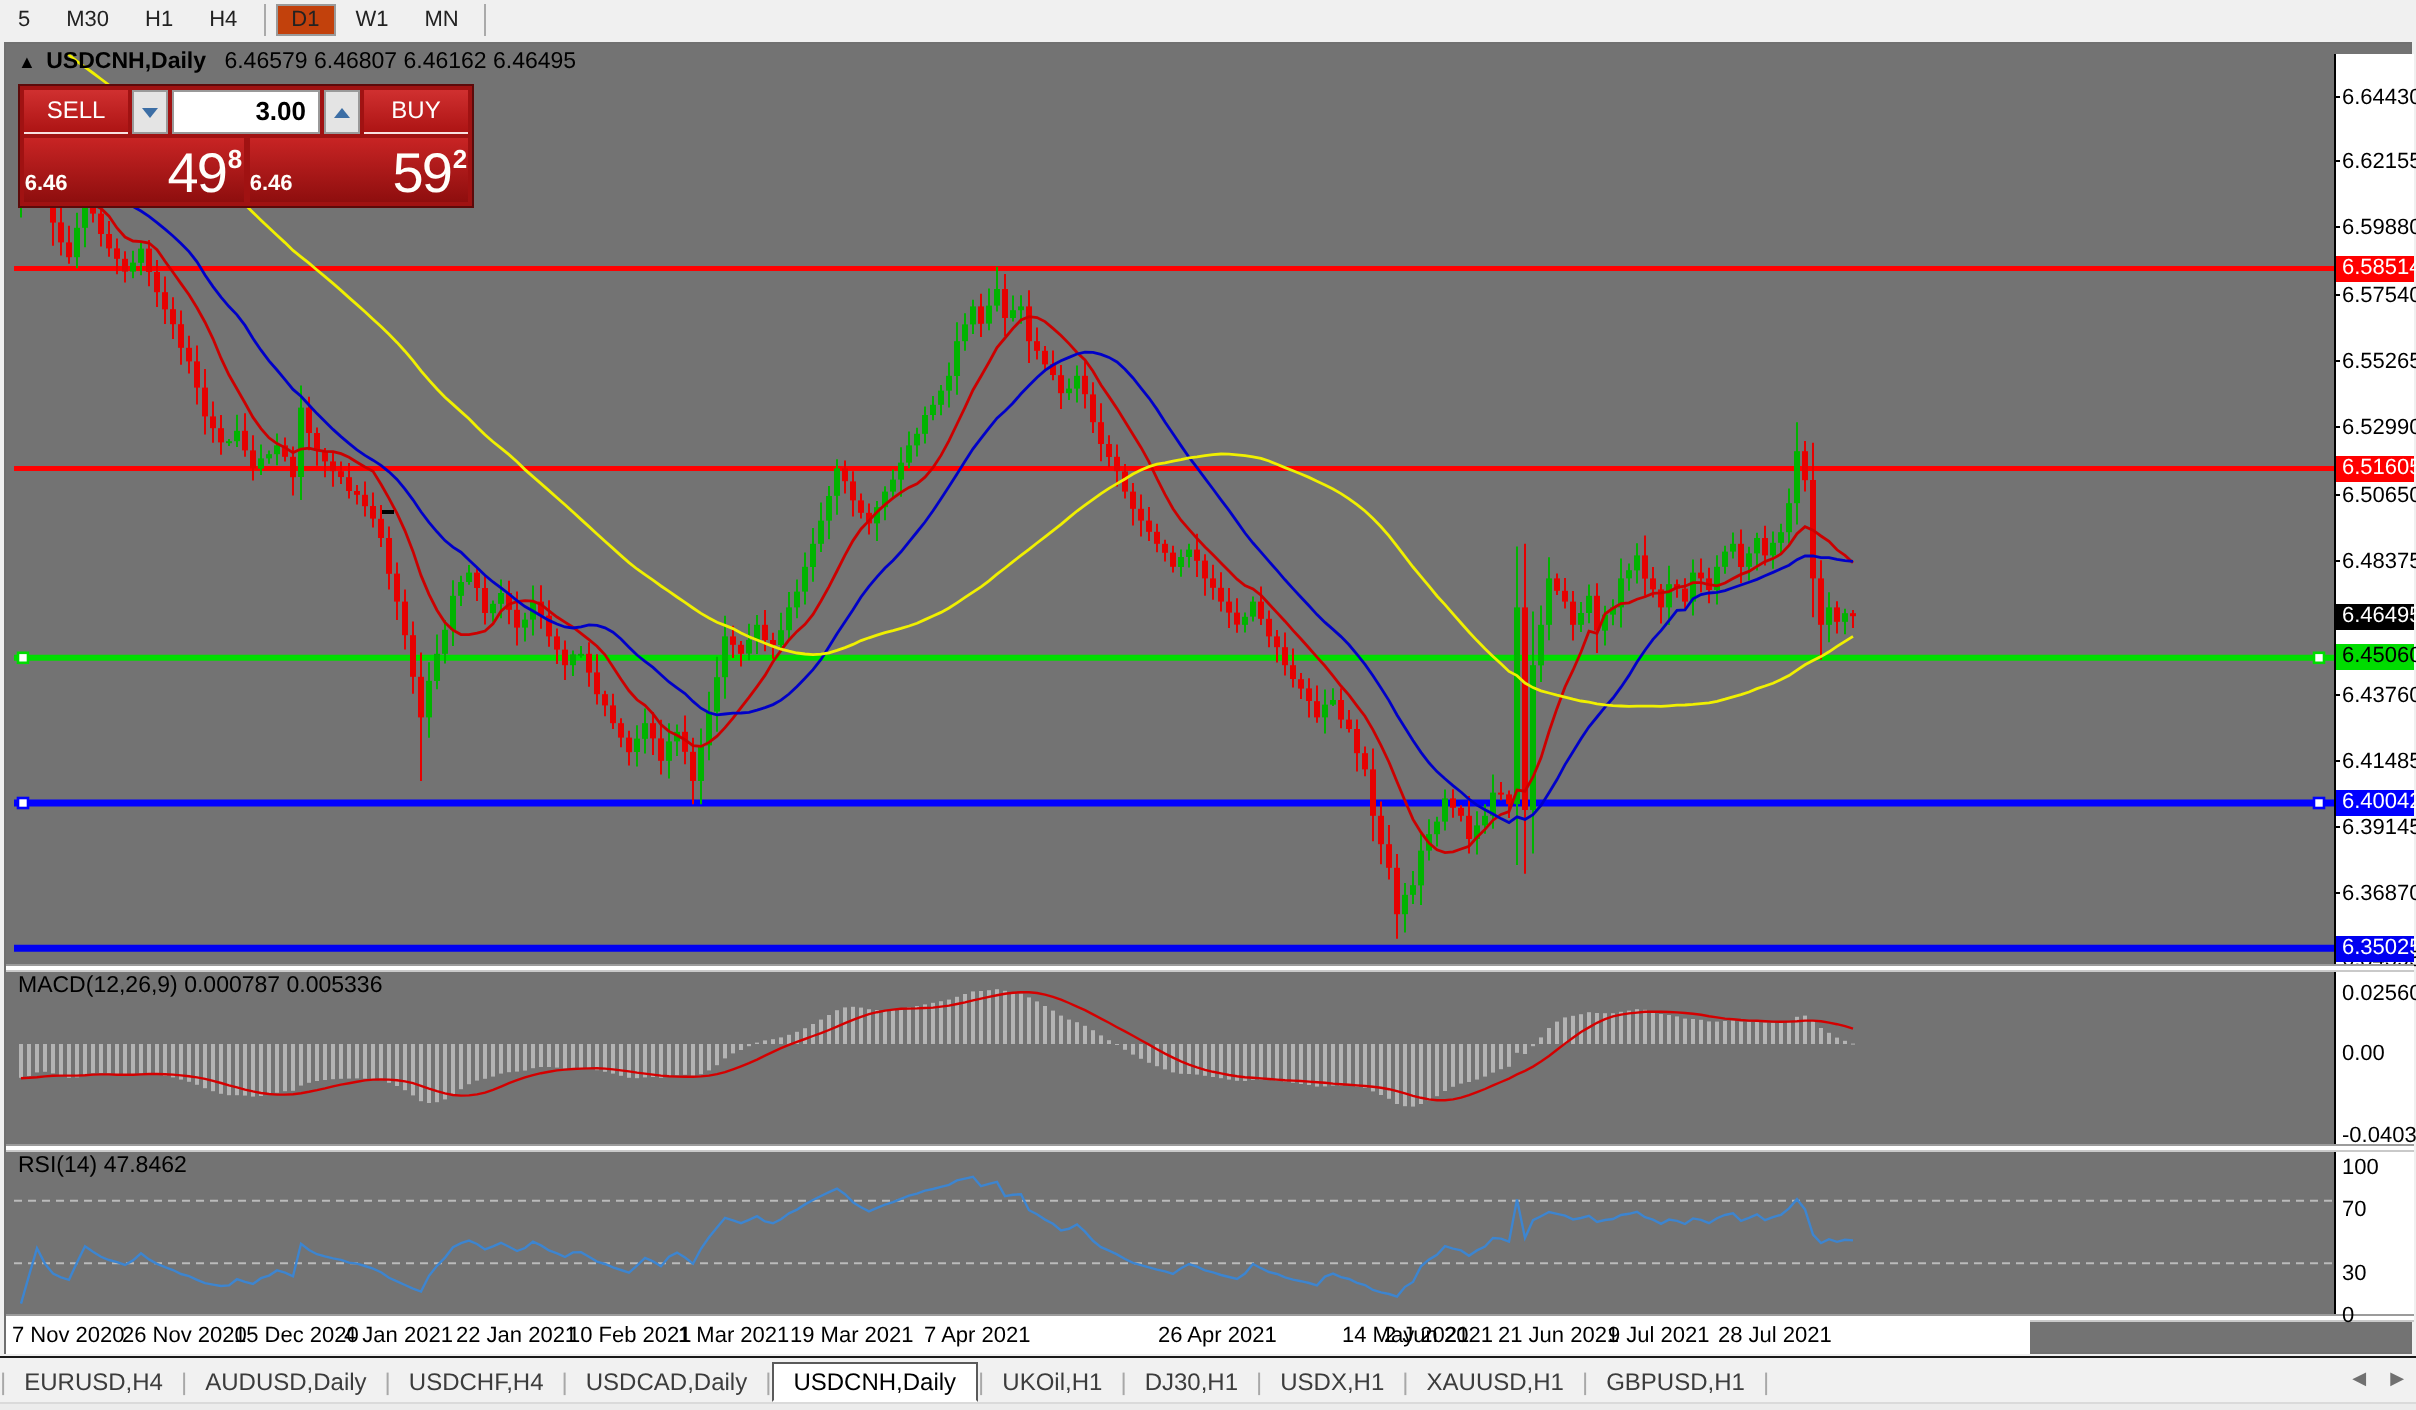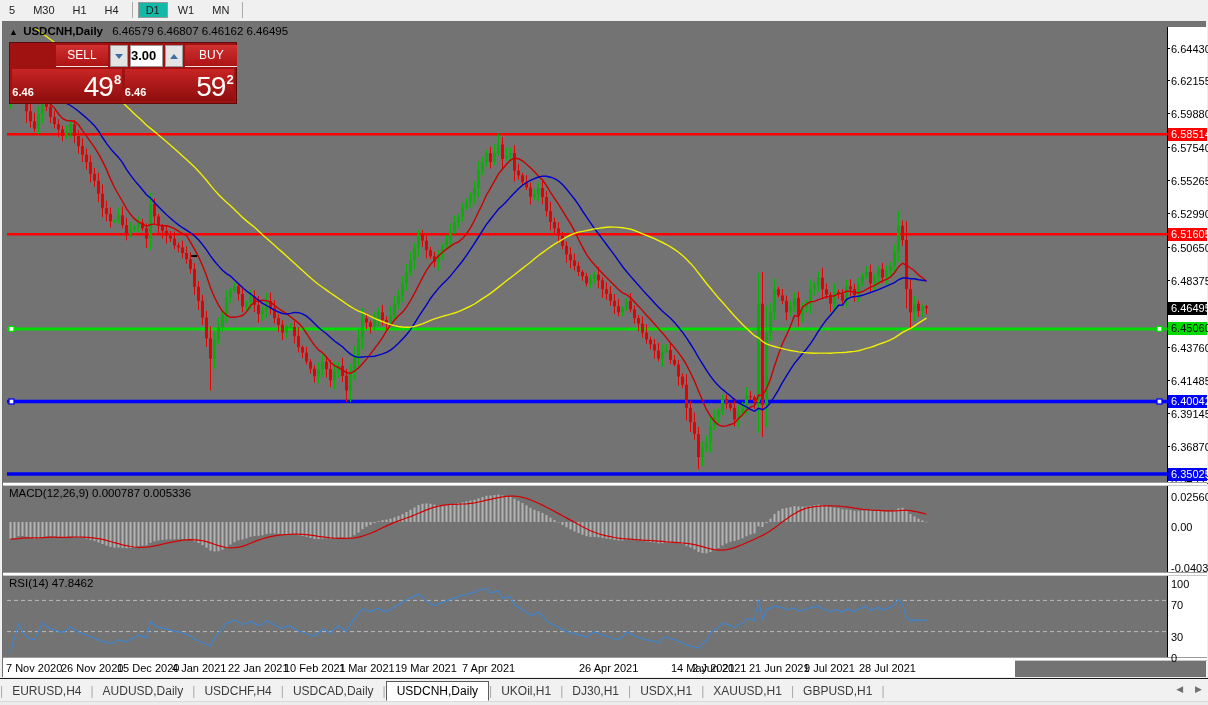--- a/index.html
+++ b/index.html
@@ -2,21 +2,21 @@
 <html><head>
 <meta charset="utf-8">
 <style>
   html,body{margin:0;padding:0;}
   body{width:1208px;height:705px;position:relative;background:#f0f0f0;
        font-family:"Liberation Sans",sans-serif;overflow:hidden;color:#000;}
   
   #toolbar{position:absolute;left:0;top:0;width:1208px;height:20px;background:#f0f0f0;
            display:flex;align-items:center;font-size:11px;color:#222;}
   .tf{padding:2px 8px;margin:0 1px;cursor:default;}
-  .tf.active{background:#14b8a6;border:1px solid #9a9a9a;padding:1px 7px;}
+  .tf.active{background:#c2410c;border:1px solid #9a9a9a;padding:1px 7px;}
   .tbsep{width:1px;height:16px;background:#aaa;margin:0 4px;}
   
   #chart-frame{position:absolute;left:2px;top:21px;width:1204px;height:656px;
                background:#737373;border:1px solid #707070;box-sizing:border-box;}
   #main-plot{position:absolute;left:4px;top:5px;width:1160px;height:455px;overflow:hidden;}
   #macd-plot{position:absolute;left:4px;top:463px;width:1160px;height:86px;overflow:hidden;}
   #rsi-plot{position:absolute;left:4px;top:553px;width:1160px;height:82px;overflow:hidden;}
   .psep{position:absolute;left:0;width:1204px;height:2px;border-top:1px solid #9b9b9b;
         border-bottom:1px solid #c9c9c9;background:#fff;z-index:6;}
   #sep1{top:460px;} #sep2{top:550px;} #sep3{top:635px;}
@@ -27,21 +27,21 @@
   .ptick::before{content:"";position:absolute;left:-4px;top:5px;width:3px;height:1px;background:#000;}
   .pbadge{position:absolute;left:0px;width:39px;height:13px;font-size:11px;line-height:13px;
           padding-left:3px;box-sizing:border-box;white-space:nowrap;z-index:7;}
   
   .paneLabel{position:absolute;font-size:11.5px;color:#000;z-index:4;white-space:nowrap;}
   #chart-title{left:6px;top:3px;font-weight:bold;}
   #chart-title .tri{font-size:9px;margin-right:2px;}
   
   #trade{position:absolute;left:6px;top:20px;width:222px;z-index:10;background:#a01212;
          border:1px solid #5c0a0a;padding:2px;box-sizing:content-box;}
-  #trade .row1{display:flex;height:22px;gap:2px;margin-left:44px;}
+  #trade .row1{display:flex;height:22px;gap:2px;}
   .tradeBtn{flex:0 0 52px;background:linear-gradient(#d03030,#ad1414);color:#fff;font-size:12px;
             text-align:center;line-height:20px;border-bottom:1px solid rgba(255,255,255,.85);cursor:pointer;}
   .spinBtn{flex:0 0 18px;background:#e4e4e4;border:1px solid #9a9a9a;box-sizing:border-box;
            display:flex;align-items:center;justify-content:center;cursor:pointer;}
   .arrow-up{width:0;height:0;border-left:4px solid transparent;border-right:4px solid transparent;
             border-bottom:5px solid #3c6ea5;}
   .arrow-dn{width:0;height:0;border-left:4px solid transparent;border-right:4px solid transparent;
             border-top:5px solid #3c6ea5;}
   #vol{flex:1;background:#fff;border:1px solid #9a9a9a;box-sizing:border-box;text-align:right;
        padding-right:6px;font-size:13px;font-weight:bold;line-height:20px;}

